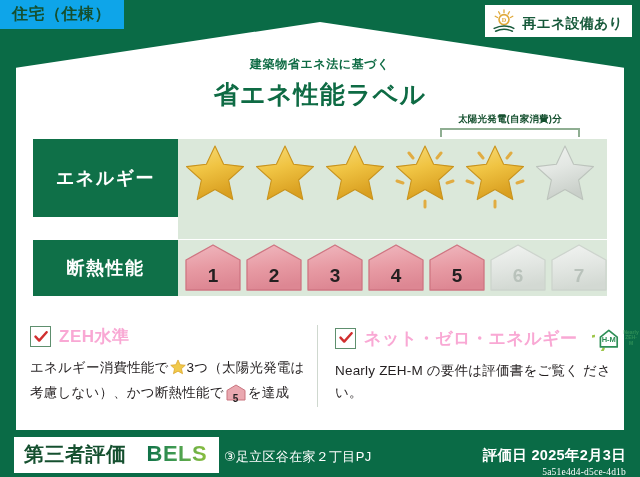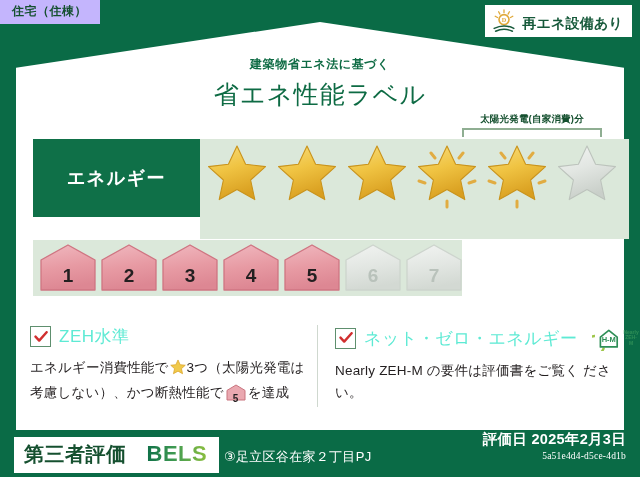--- a/index.html
+++ b/index.html
@@ -18,56 +18,56 @@
   
   .roof-white{
     position:absolute;left:16px;top:22px;width:608px;height:408px;
     background:#ffffff;
     clip-path:polygon(0% 11.2%, 50% 0%, 100% 11.2%, 100% 100%, 0% 100%);
   }
 
   
   .cat-chip{
     position:absolute;left:0px;top:0px;
-    background:#c4b5fd;
+    background:#0ea5e9;
     padding:5px 13px 6px 12px;
-    font-size:12px;font-weight:bold;color:#15502f;
+    font-size:16px;font-weight:bold;color:#15502f;
     letter-spacing:.5px;line-height:1.1;
     z-index:6;
   }
 
   
   .re-badge{
     position:absolute;right:8px;top:5px;
     background:#ffffff;
     display:flex;align-items:flex-end;gap:5px;
     padding:4px 9px 4px 6px;
     z-index:6;
   }
   .re-badge .txt{font-size:14px;font-weight:bold;color:#16593a;letter-spacing:.2px;}
   .sun-ico{width:26px;height:24px;display:block;}
 
   
   .head{
     position:absolute;left:0;right:0;top:56px;text-align:center;z-index:5;
   }
   .head .sub{font-size:12px;font-weight:bold;color:#0e6b44;letter-spacing:.6px;}
-  .head .main{font-size:25px;font-weight:normal;color:#0e6b44;letter-spacing:1.2px;margin-top:5px;}
+  .head .main{font-size:25px;font-weight:bold;color:#0e6b44;letter-spacing:1.2px;margin-top:5px;}
 
   
   .row{position:absolute;left:33px;display:flex;align-items:stretch;z-index:5;}
   .row .name{
     background:#0f7048;color:#ffffff;
     display:flex;flex-direction:column;align-items:center;justify-content:center;
     font-weight:bold;letter-spacing:1.5px;
   }
   .row .panel{background:#dbe8da;position:relative;}
 
   #row-energy{top:139px;}
-  #row-energy .name{width:167px;height:78px;font-size:18px;line-height:1.45;text-align:right;}
+  #row-energy .name{width:145px;height:78px;font-size:18px;line-height:1.45;text-align:right;}
   #row-energy .panel{width:429px;height:100px;}
 
   #row-insul{top:240px;}
   #row-insul .name{width:145px;height:56px;font-size:18px;}
   #row-insul .panel{width:429px;height:56px;}
 
   
   .stars{position:absolute;left:4px;top:4px;display:flex;gap:4px;align-items:center;}
   .star-cell{position:relative;width:66px;height:70px;display:flex;align-items:center;justify-content:center;}
   .star-cell svg{display:block;}
@@ -98,21 +98,21 @@
   
   .col{position:absolute;z-index:5;}
   #col-left{left:30px;top:325px;width:288px;}
   #col-right{left:327px;top:325px;width:292px;margin-left:8px;}
   .col .hd{display:flex;align-items:center;gap:8px;}
   .chk{
     width:19px;height:19px;border:1.5px solid #5e8f6e;background:#fff;
     display:flex;align-items:center;justify-content:center;flex:none;
   }
   .chk svg{display:block;}
-  .hd .ttl{font-size:17px;font-weight:normal;color:#5eead4;letter-spacing:.5px;white-space:nowrap;}
+  .hd .ttl{font-size:17px;font-weight:bold;color:#f9a8d4;letter-spacing:.5px;white-space:nowrap;}
   .col .body{
     margin-top:9px;font-size:13.5px;color:#231f20;line-height:1.62;letter-spacing:.2px;
   }
   .inline-star{vertical-align:-3px;margin:0 1px;}
   .inline-house{vertical-align:-4px;margin:0 2px;position:relative;display:inline-block;}
   .inline-house .n{
     position:absolute;left:0;right:0;bottom:1px;text-align:center;
     font-size:10px;font-weight:bold;color:#231f20;
   }
   .zehm-logo{margin-left:6px;display:inline-flex;align-items:center;gap:2px;vertical-align:-7px;}
@@ -133,21 +133,21 @@
   }
   .bels .jp{font-size:20px;font-weight:bold;color:#15502f;letter-spacing:.5px;}
   .bels .en{
     font-size:22px;font-weight:bold;letter-spacing:.5px;
     background:linear-gradient(90deg,#0f7048 0%,#3f9a52 45%,#8cbf3f 100%);
     -webkit-background-clip:text;background-clip:text;color:transparent;
   }
   .proj{
     position:absolute;left:224px;top:18px;color:#ffffff;font-size:13px;letter-spacing:.3px;
   }
-  .meta{position:absolute;right:14px;top:0;text-align:right;color:#ffffff;}
+  .meta{position:absolute;right:14px;top:16px;text-align:right;color:#ffffff;}
   .meta .date{font-size:14.5px;font-weight:bold;letter-spacing:.3px;}
   .meta .uid{font-size:9.5px;letter-spacing:.2px;margin-top:2px;font-family:"Liberation Serif",serif;}
 </style>
 </head>
 <body>
 
 <div id="label">
 
   <div class="roof-white"></div>
 
@@ -271,20 +271,23 @@
                 </linearGradient>
               </defs>
               <polygon points="33 3 41.6 21.2 61.5 23.6 46.6 37 50.8 56.6 33 46.6 15.2 56.6 19.4 37 4.5 23.6 24.4 21.2" fill="url(#g6)" stroke="#bcc3bc" stroke-width="1.1" stroke-linejoin="round"></polygon>
             </svg>
           </div>
         </div>
     </div>
   </div>
 
   <div class="row" id="row-insul">
+    <div class="name">
+      <span>断熱性能</span>
+    </div>
     <div class="panel">
       <div class="houses" id="house-strip">
           <div class="hcell">
             <svg width="58" height="50" viewBox="0 0 58 50">
               <defs>
                 <linearGradient id="h0" x1="0" y1="0" x2="0.2" y2="1">
                   <stop offset="0%" stop-color="#f0b8bf"></stop>
                   <stop offset="55%" stop-color="#e79aa3"></stop>
                   <stop offset="100%" stop-color="#dd8793"></stop>
                 </linearGradient>

